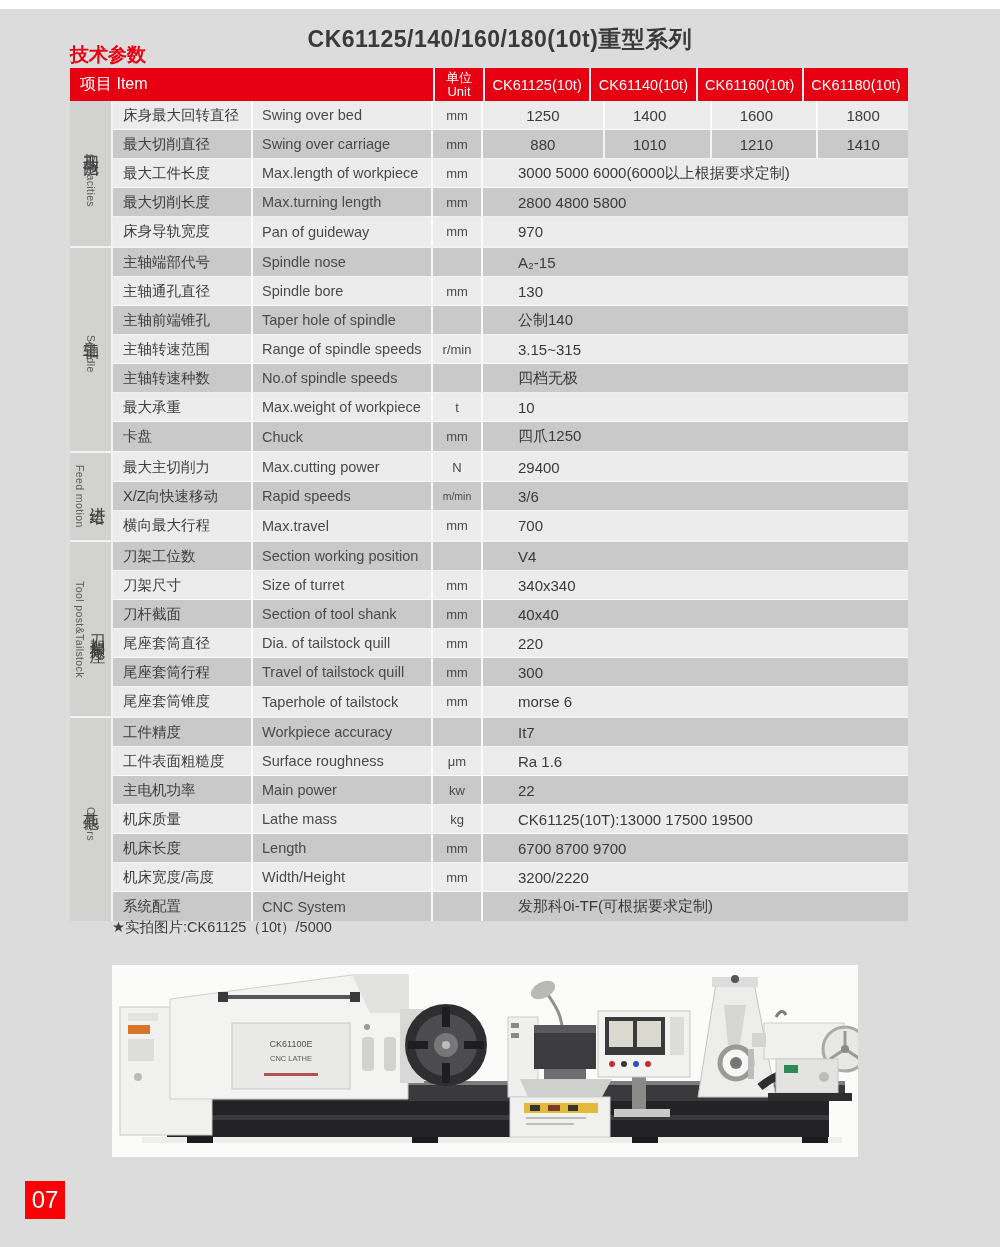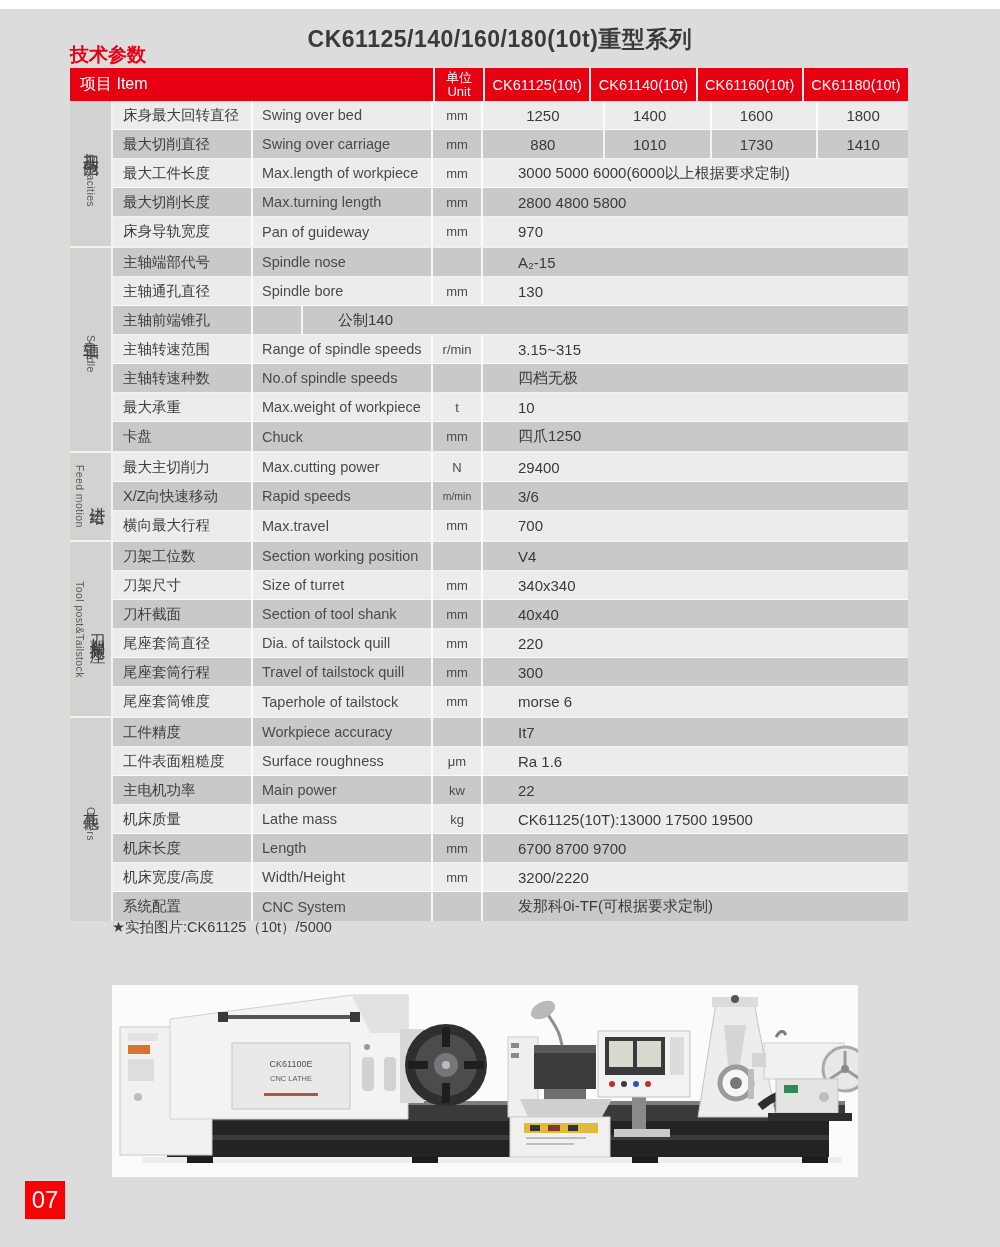--- a/index.html
+++ b/index.html
@@ -46,21 +46,21 @@
   .c-en{width:180px;padding-left:9px;font-size:14.5px;color:#4a4a4a;border-right:2px solid rgba(255,255,255,.85);}
   .c-unit{width:50px;justify-content:center;font-size:13px;color:#4a4a4a;border-right:2px solid rgba(255,255,255,.85);}
   .c-unit.small{font-size:10.5px;}
   .c-values{flex:1;display:flex;}
   .vcell{flex:1;display:flex;align-items:center;justify-content:center;font-size:15px;color:#3a3a3a;
     border-left:2px solid rgba(255,255,255,.8);box-sizing:border-box;margin-left:15px;}
   .vcell:first-child{border-left:none;}
   .vspan{flex:1;display:flex;align-items:center;padding-left:35px;font-size:15px;color:#3a3a3a;}
   
   .photo-caption{position:absolute;left:112px;top:918px;font-size:14.5px;color:#3c3c3c;}
-  .photo{position:absolute;left:112px;top:985px;width:746px;height:192px;background:#fbfbfa;}
+  .photo{position:absolute;left:112px;top:965px;width:746px;height:192px;background:#fbfbfa;}
   .photo svg{display:block;}
   
   .page-num{position:absolute;left:25px;top:1181px;width:40px;height:38px;background:#fb0006;
     color:#fff;display:flex;align-items:center;justify-content:center;font-size:24px;}
 </style>
 </head>
 <body>
 
 <div class="top-strip"></div>
 
@@ -99,21 +99,21 @@
               <div class="vcell">1800</div>
             </div>
           </div>
           <div class="row dark">
             <div class="cell c-cn">最大切削直径</div>
             <div class="cell c-en">Swing over carriage</div>
             <div class="cell c-unit">mm</div>
             <div class="c-values">
               <div class="vcell">880</div>
               <div class="vcell">1010</div>
-              <div class="vcell">1730</div>
+              <div class="vcell">1210</div>
               <div class="vcell">1410</div>
             </div>
           </div>
           <div class="row light">
             <div class="cell c-cn">最大工件长度</div>
             <div class="cell c-en">Max.length of workpiece</div>
             <div class="cell c-unit">mm</div>
             <div class="c-values">
               <div class="vspan">3000  5000  6000(6000以上根据要求定制)</div>
             </div>
@@ -153,20 +153,21 @@
           <div class="row light">
             <div class="cell c-cn">主轴通孔直径</div>
             <div class="cell c-en">Spindle bore</div>
             <div class="cell c-unit">mm</div>
             <div class="c-values">
               <div class="vspan">130</div>
             </div>
           </div>
           <div class="row dark">
             <div class="cell c-cn">主轴前端锥孔</div>
+            <div class="cell c-en">Taper hole of spindle</div>
             <div class="cell c-unit"></div>
             <div class="c-values">
               <div class="vspan">公制140</div>
             </div>
           </div>
           <div class="row light">
             <div class="cell c-cn">主轴转速范围</div>
             <div class="cell c-en">Range of spindle speeds</div>
             <div class="cell c-unit">r/min</div>
             <div class="c-values">

